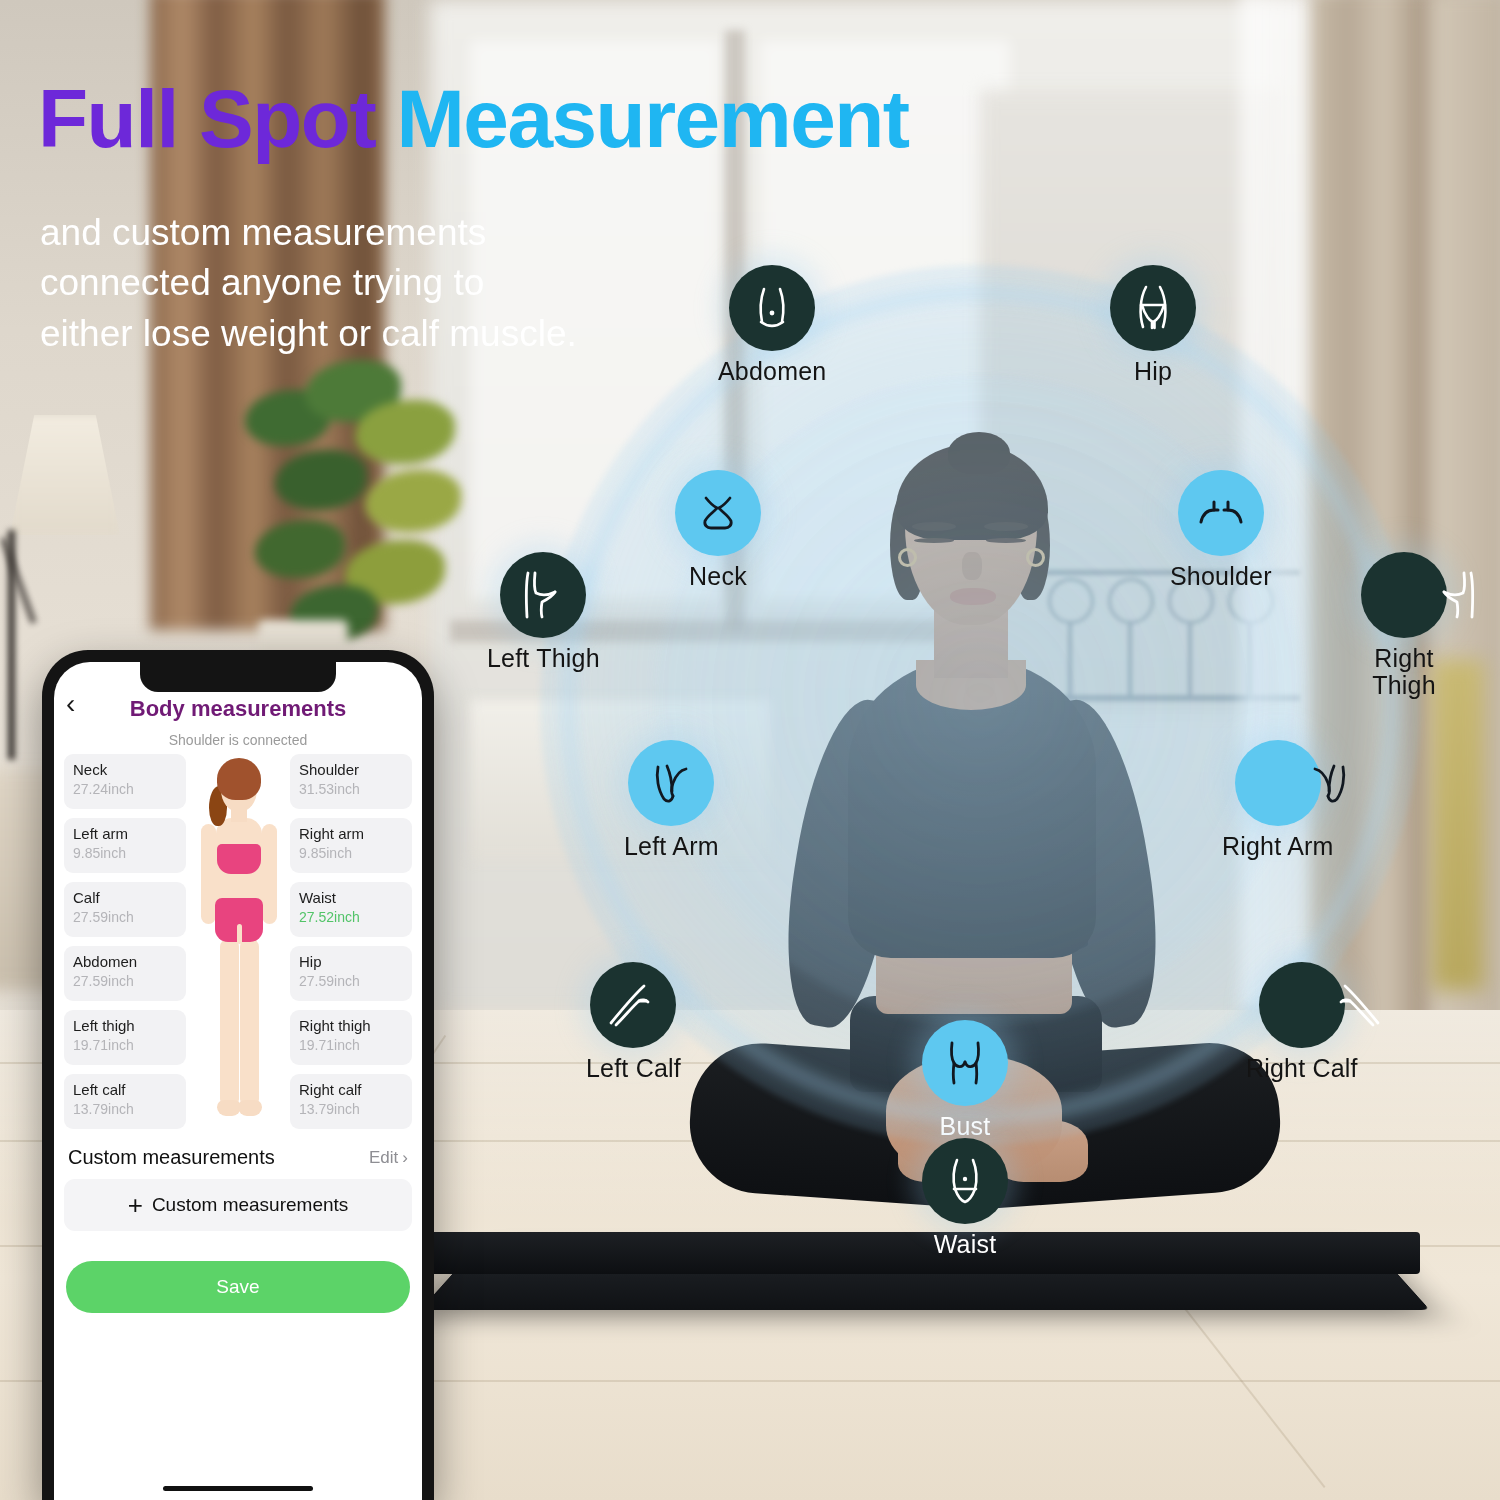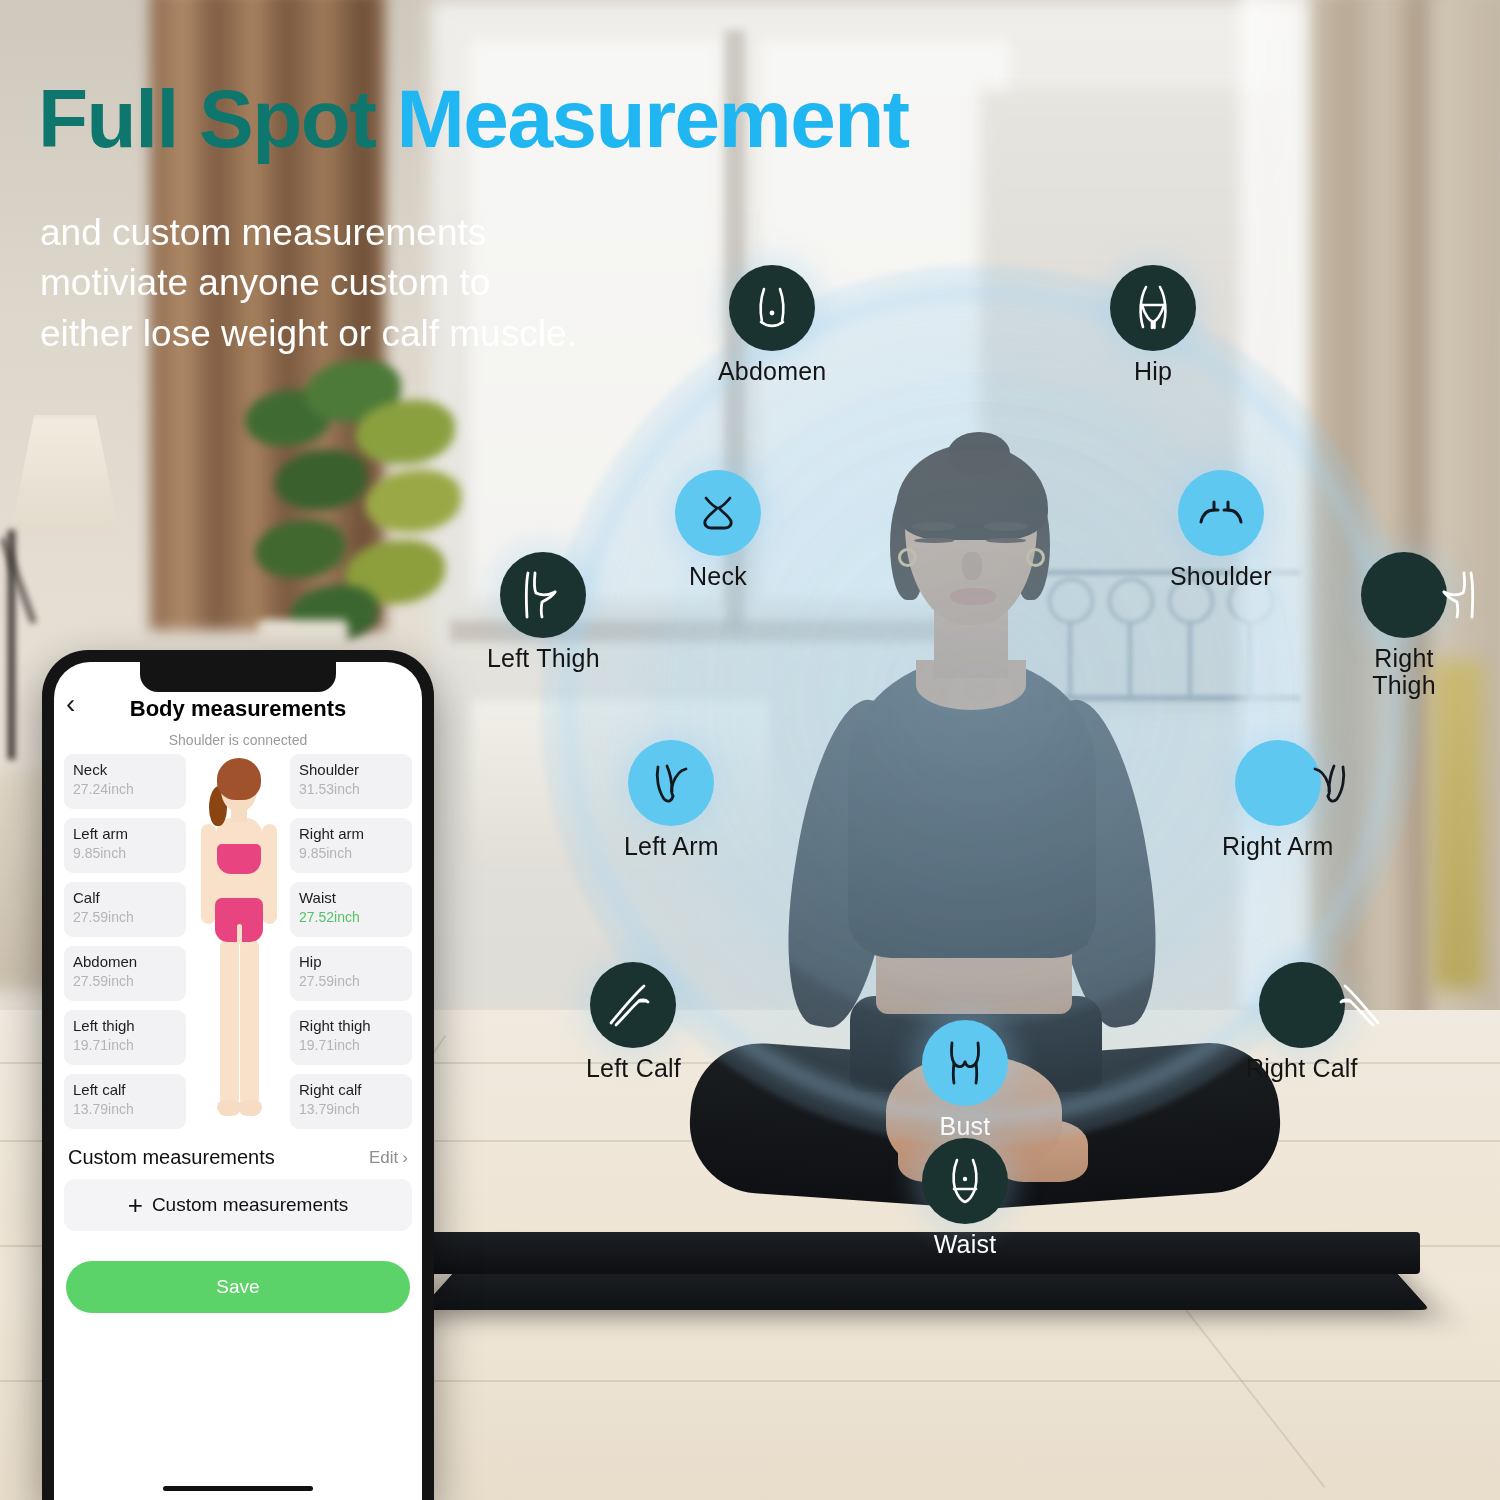--- a/index.html
+++ b/index.html
@@ -289,21 +289,21 @@
   .badge .lbl.wrap { white-space:normal; width:92px; margin-left:auto; margin-right:auto; }
   .badge .lbl.black { color:#141414; }
   .badge .lbl.white { color:#ffffff; }
 
   
   #headline {
     position:absolute; left:38px; top:78px; width:1060px;
     font-size:82px; font-weight:bold; letter-spacing:-1.5px;
     line-height:1;
   }
-  #headline .w1 { color:#0f766e; }
+  #headline .w1 { color:#6d28d9; }
   #headline .w2 { color:#1fb6f2; }
   #subcopy {
     position:absolute; left:40px; top:208px; width:700px;
     color:#ffffff; font-size:37px; line-height:1.36;
   }
   #subcopy .ln { display:block; }
 
   
   #phone {
     position:absolute; left:42px; top:650px; width:392px; height:850px;
@@ -323,21 +323,21 @@
     border-radius:0 0 18px 18px;
   }
   .nav-bar {
     position:relative; height:42px; margin-top:26px;
     display:flex; align-items:center; justify-content:center;
   }
   .nav-back {
     position:absolute; left:12px; top:2px;
     font-size:28px; color:#1a1a1a; line-height:1;
   }
-  .nav-title { font-size:22px; font-weight:bold; color:#000000; }
+  .nav-title { font-size:22px; font-weight:bold; color:#701a75; }
   .bt-status {
     text-align:center; font-size:14px; color:#9a9a9a; margin-top:2px;
   }
   .grid-wrap {
     position:relative; margin-top:6px; height:380px;
   }
   .col {
     position:absolute; top:0; width:122px;
   }
   .col.left { left:10px; }
@@ -485,21 +485,21 @@
 <div class="aura-big"></div>
 <div class="aura-ring"></div>
 <div class="aura-mid"></div>
 
 <h1 id="headline">
   <span class="w1">Full Spot</span>
   <span class="w2">Measurement</span>
 </h1>
 <p id="subcopy">
   <span class="ln">and custom measurements</span>
-  <span class="ln">motiviate anyone custom to</span>
+  <span class="ln">connected anyone trying to</span>
   <span class="ln">either lose weight or calf muscle.</span>
 </p>
 
 <div class="badge" style="left:718px;top:265px;">
   <div class="disc dark">
     <svg width="52" height="52" viewBox="0 0 52 52" fill="none" stroke="#ffffff" stroke-width="2.6" stroke-linecap="round">
       <path d="M18 7 C14 18, 14 30, 16 40"></path>
       <path d="M34 7 C38 18, 38 30, 36 40"></path>
       <path d="M15 40 C22 45, 30 45, 37 40"></path>
       <circle cx="26" cy="31" r="2.4" fill="#ffffff" stroke="none"></circle>

